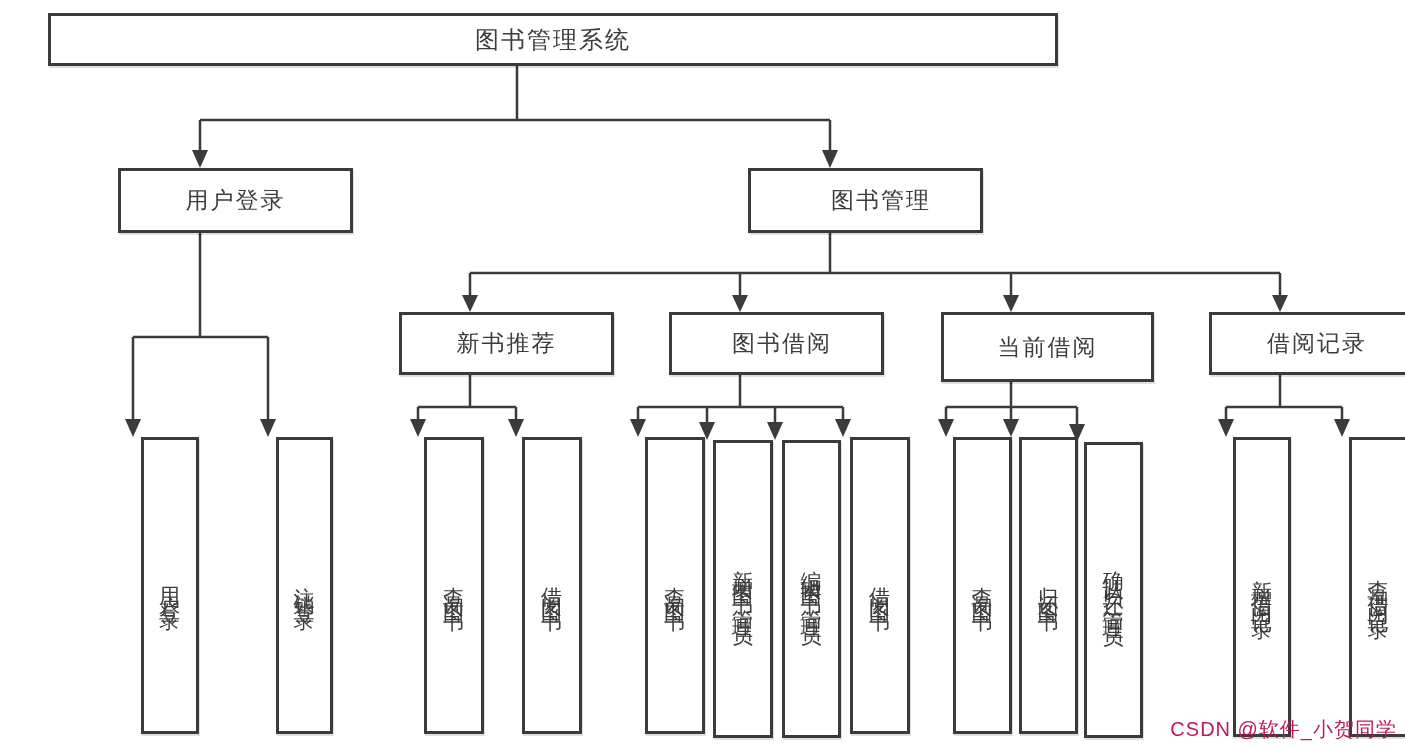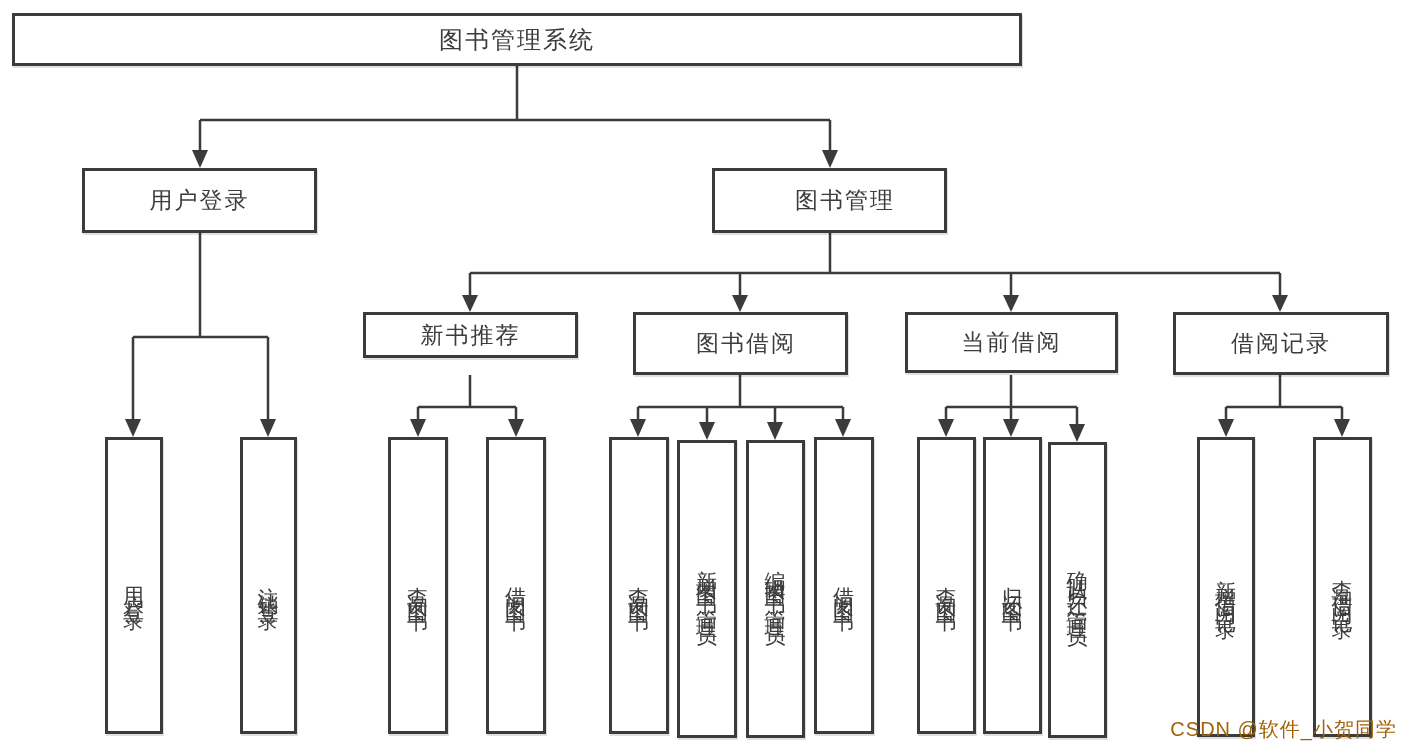--- a/index.html
+++ b/index.html
@@ -21,20 +21,21 @@
   .box {
     position: absolute;
     box-sizing: border-box;
     background: #ffffff;
     border: 3px solid #3b3b3b;
     display: flex;
     align-items: center;
     justify-content: center;
     box-shadow: 1px 2px 0 rgba(0,0,0,0.12);
     z-index: 2;
+    margin-left: 36px;
   }
   .h-label {
     font-size: 23px;
     letter-spacing: 2px;
     line-height: 1;
     white-space: nowrap;
   }
   .root-label { font-size: 24px; }
   .v-label {
     writing-mode: vertical-rl;
@@ -42,21 +43,21 @@
     font-size: 21px;
     letter-spacing: 8px;
     line-height: 1;
   }
   .watermark {
     position: absolute;
     right: 8px;
     bottom: 4px;
     font-size: 20px;
     letter-spacing: 1px;
-    color: #a16207;
+    color: #be185d;
     z-index: 5;
     white-space: nowrap;
   }
 </style>
 </head>
 <body>
 
 <div id="stage">
 
   <svg id="edges" viewBox="0 0 1405 747" xmlns="http://www.w3.org/2000/svg">
@@ -110,27 +111,27 @@
     <span class="h-label root-label">图书管理系统</span>
   </div>
 
   <div class="box" style="left:82px; top:168px; width:235px; height:65px;">
     <span class="h-label">用户登录</span>
   </div>
   <div class="box" style="left:712px; top:168px; width:235px; height:65px;padding-left:31px;">
     <span class="h-label">图书管理</span>
   </div>
 
-  <div class="box" style="left:363px; top:312px; width:215px; height:46px;">
+  <div class="box" style="left:363px; top:312px; width:215px; height:63px;">
     <span class="h-label">新书推荐</span>
   </div>
   <div class="box" style="left:633px; top:312px; width:215px; height:63px;padding-left:11px;">
     <span class="h-label">图书借阅</span>
   </div>
-  <div class="box" style="left:905px; top:312px; width:213px; height:61px;">
+  <div class="box" style="left:905px; top:312px; width:213px; height:70px;">
     <span class="h-label">当前借阅</span>
   </div>
   <div class="box" style="left:1173px; top:312px; width:216px; height:63px;">
     <span class="h-label">借阅记录</span>
   </div>
 
   <div class="box" style="left:105px; top:437px; width:58px; height:297px;">
     <span class="v-label">用户登录</span>
   </div>
   <div class="box" style="left:240px; top:437px; width:57px; height:297px;">

